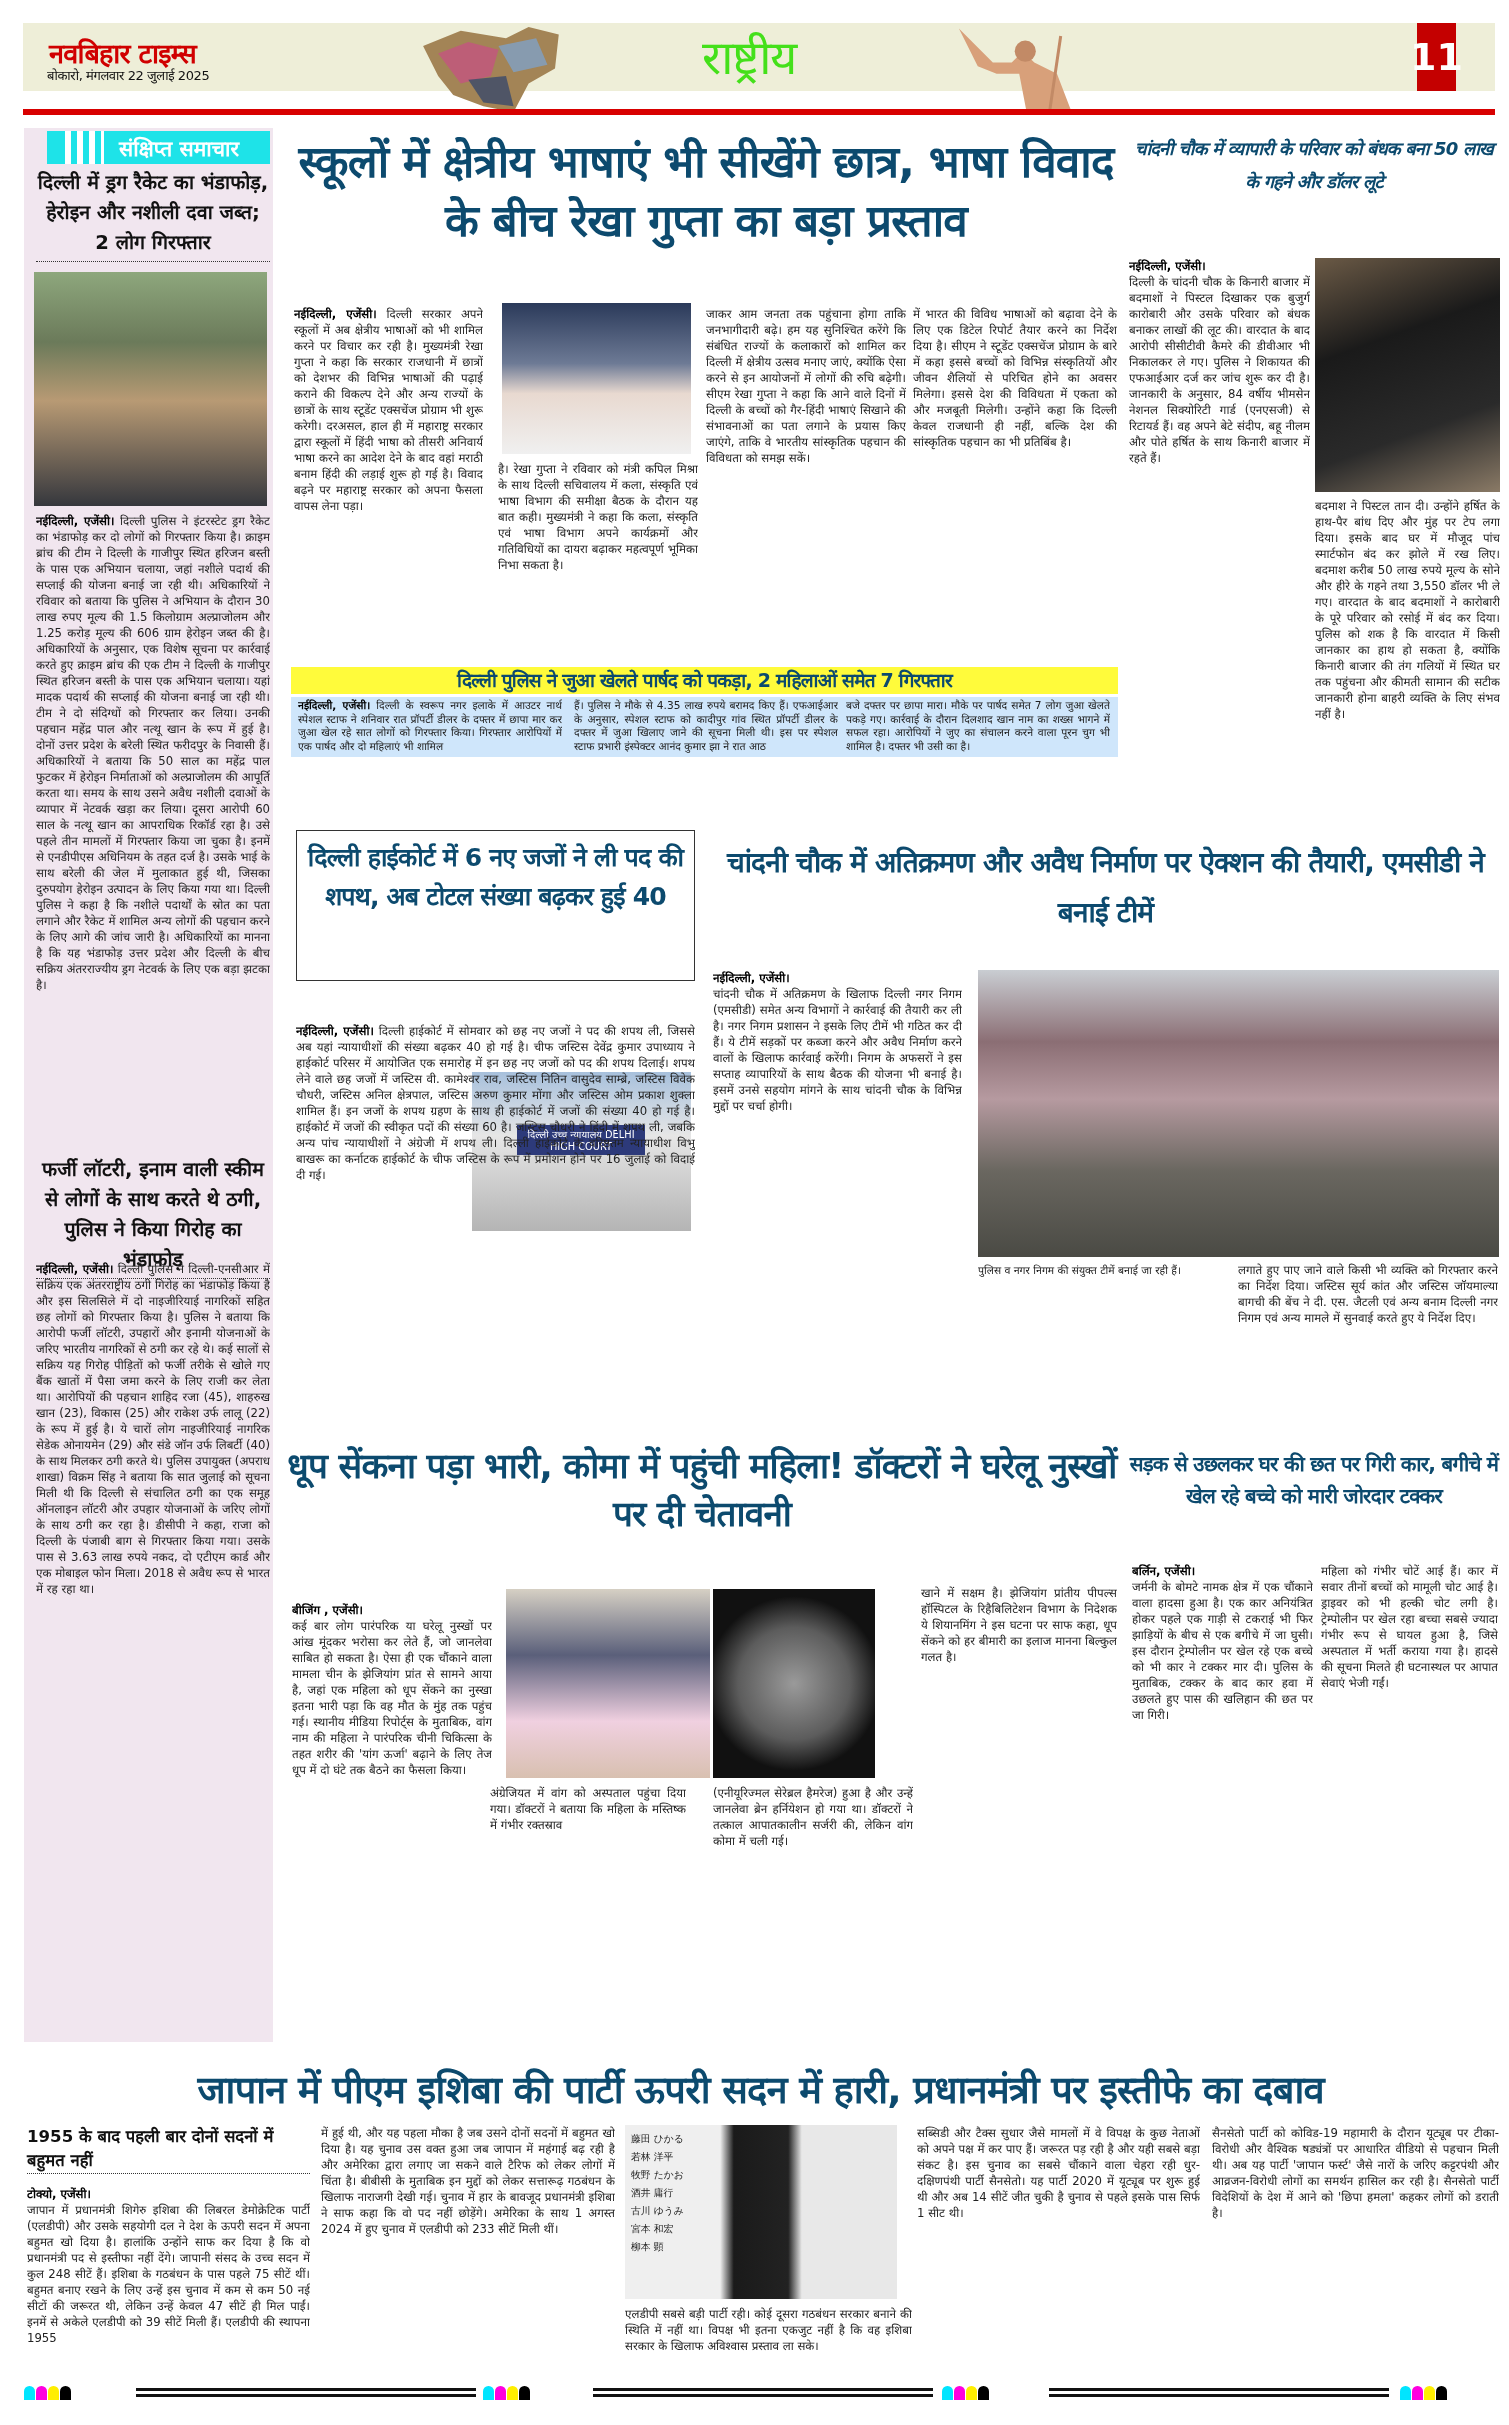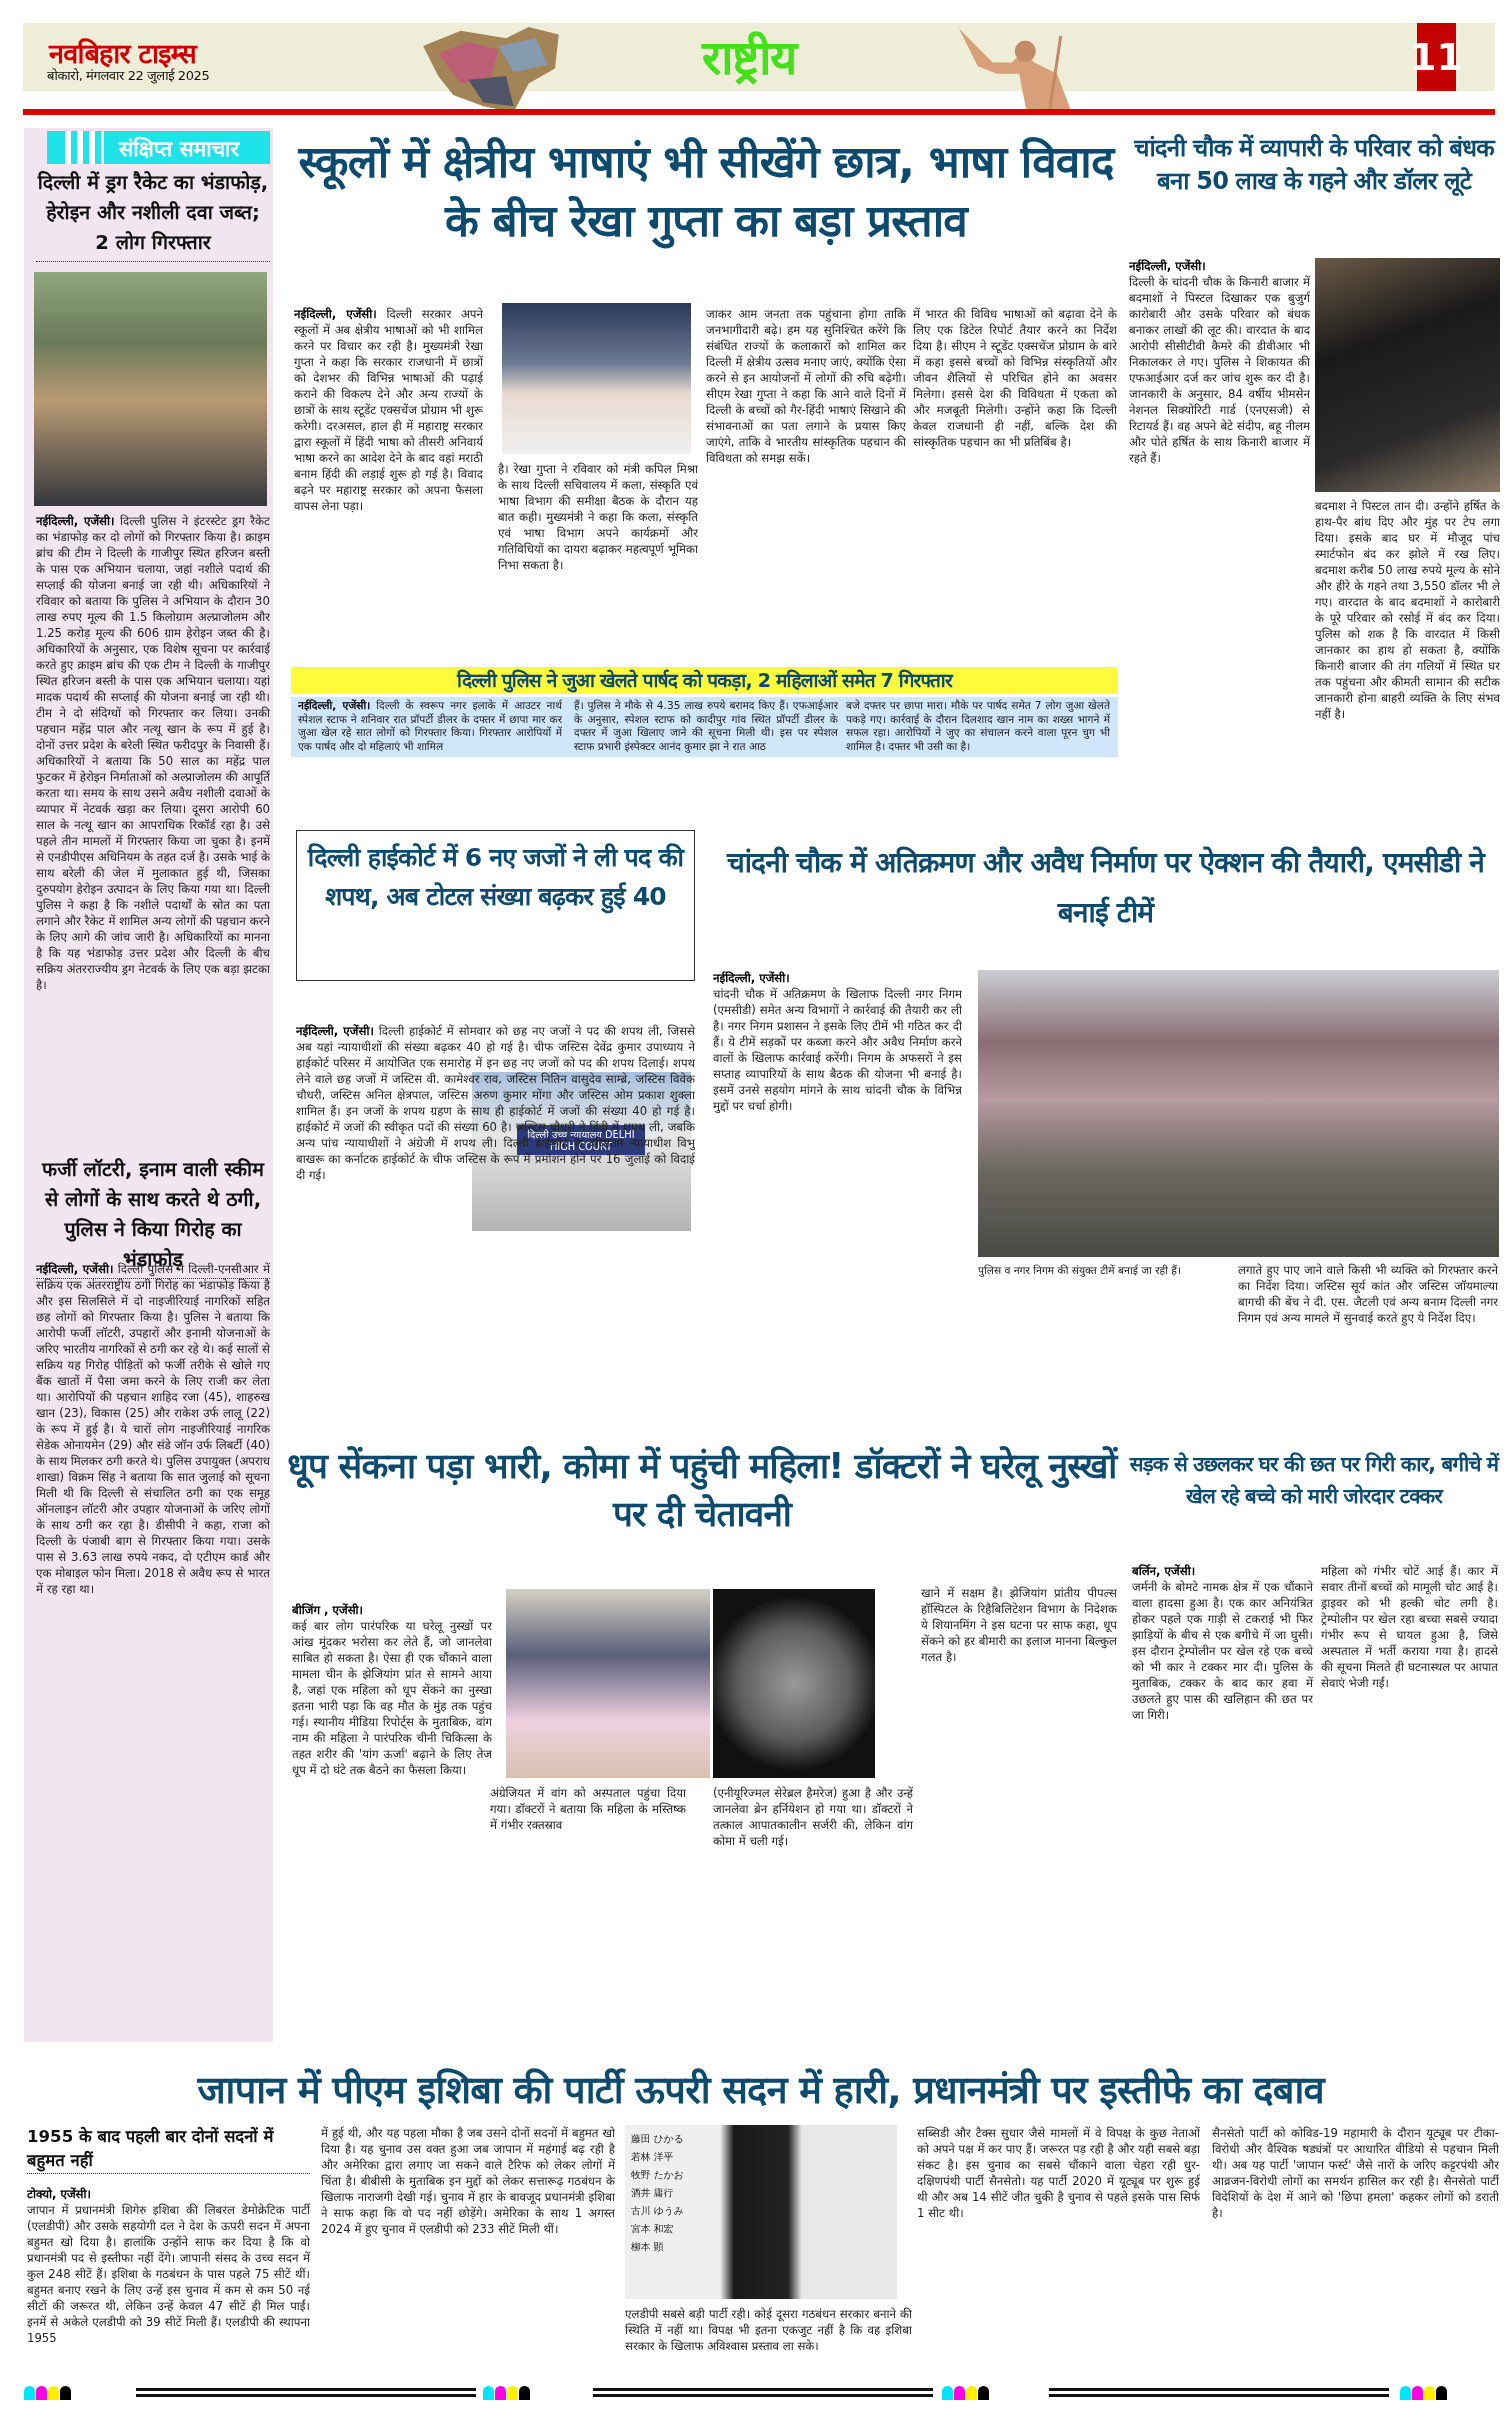--- a/index.html
+++ b/index.html
@@ -3,21 +3,21 @@
 <meta charset="utf-8">
 <style>
   * { box-sizing: border-box; margin: 0; padding: 0; }
   body { width: 1510px; height: 2426px; background: #ffffff; font-family: "DejaVu Sans", sans-serif; color: #111; position: relative; overflow: hidden; }
   .abs { position: absolute; }
   
   .mast { left: 22.6px; top: 22.6px; width: 1472px; height: 68px; background: #eeeed8; }
   .brand { left: 49px; top: 34px; font-family: "DejaVu Sans", sans-serif; font-weight: bold; font-size: 27px; color: #d00000; letter-spacing: -0.8px; }
   .dateline { left: 47px; top: 66px; font-size: 13px; color: #111; letter-spacing: -0.4px; }
   .map-art { left: 408px; top: 22.6px; width: 196px; height: 91px; }
-  .section-title { left: 702px; top: 24px; font-size: 47px; font-weight: bold; color: #44e01a; letter-spacing: -1.5px; }
+  .section-title { left: 702px; top: 24px; font-size: 47px; font-weight: normal; color: #44e01a; letter-spacing: -1.5px; }
   .statue-art { left: 936px; top: 21px; width: 174px; height: 92px; }
   .page-no { left: 1417px; top: 22.6px; width: 39px; height: 68px; background: #c40000; color: #fff; font-weight: bold; font-size: 38px; display:flex; align-items:center; justify-content:center; }
   .red-rule { left: 22.6px; top: 109px; width: 1472px; height: 6px; background: #d80000; }
   
   .sidebar { left: 24px; top: 128px; width: 249px; height: 1914px; background: #f1e6ef; }
   .brief-tag { left: 47px; top: 131px; width: 223px; height: 33px; background: #1ee3e8; }
   .brief-stripes { left: 65px; top: 131px; width: 39px; height: 33px; background: repeating-linear-gradient(90deg,#fff 0 6px,#1ee3e8 6px 12px); }
   .brief-label { left: 119px; top: 134px; font-weight: bold; font-size: 21px; color: #fff; }
   .side-head { left: 36px; width: 234px; text-align: center; font-weight: bold; font-size: 19.6px; line-height: 30px; color: #111; border-bottom: 1.5px dotted #333; padding-bottom: 3px; }
   .side-photo { left: 34px; top: 272px; width: 233px; height: 234px; background: linear-gradient(180deg,#8ea77d 0%,#6b7a5a 30%,#b89a74 55%,#35373d 100%); }
@@ -83,21 +83,21 @@
 <div class="abs yellow-band"></div>
 <div class="abs headline" style="left:291px;top:667px;width:827px;font-size:19px;line-height:26px;">दिल्ली पुलिस ने जुआ खेलते पार्षद को पकड़ा, 2 महिलाओं समेत 7 गिरफ्तार</div>
 <div class="abs blue-box"></div>
 <div class="abs body-text" style="left:298px;top:699px;width:264px;height:56px;overflow:hidden;font-size:10.6px;line-height:13.6px;">
   <span class="dateline-lead">नईदिल्ली, एजेंसी।</span>
   <span>दिल्ली के स्वरूप नगर इलाके में आउटर नार्थ स्पेशल स्टाफ ने शनिवार रात प्रॉपर्टी डीलर के दफ्तर में छापा मार कर जुआ खेल रहे सात लोगों को गिरफ्तार किया। गिरफ्तार आरोपियों में एक पार्षद और दो महिलाएं भी शामिल</span>
 </div>
 <div class="abs body-text" style="left:574px;top:699px;width:264px;height:56px;overflow:hidden;font-size:10.6px;line-height:13.6px;">हैं। पुलिस ने मौके से 4.35 लाख रुपये बरामद किए हैं। एफआईआर के अनुसार, स्पेशल स्टाफ को कादीपुर गांव स्थित प्रॉपर्टी डीलर के दफ्तर में जुआ खिलाए जाने की सूचना मिली थी। इस पर स्पेशल स्टाफ प्रभारी इंस्पेक्टर आनंद कुमार झा ने रात आठ</div>
 <div class="abs body-text" style="left:846px;top:699px;width:264px;height:56px;overflow:hidden;font-size:10.6px;line-height:13.6px;">बजे दफ्तर पर छापा मारा। मौके पर पार्षद समेत 7 लोग जुआ खेलते पकड़े गए। कार्रवाई के दौरान दिलशाद खान नाम का शख्स भागने में सफल रहा। आरोपियों ने जुए का संचालन करने वाला पूरन चुग भी शामिल है। दफ्तर भी उसी का है।</div>
 
-<div class="abs headline" style="left:1129px;top:132px;width:370px;font-size:24px;line-height:33px;">चांदनी चौक में व्यापारी के परिवार को बंधक बना 50 लाख के गहने और डॉलर लूटे</div>
+<div class="abs headline" style="left:1129px;top:132px;width:370px;font-size:18px;line-height:33px;font-style:italic;">चांदनी चौक में व्यापारी के परिवार को बंधक बना 50 लाख के गहने और डॉलर लूटे</div>
 <div class="abs body-text" style="left:1129px;top:258px;width:181px;height:551px;overflow:hidden;">
   <span class="dateline-lead">नईदिल्ली, एजेंसी।</span><br>
   <span>दिल्ली के चांदनी चौक के किनारी बाजार में बदमाशों ने पिस्टल दिखाकर एक बुजुर्ग कारोबारी और उसके परिवार को बंधक बनाकर लाखों की लूट की। वारदात के बाद आरोपी सीसीटीवी कैमरे की डीवीआर भी निकालकर ले गए। पुलिस ने शिकायत की एफआईआर दर्ज कर जांच शुरू कर दी है। जानकारी के अनुसार, 84 वर्षीय भीमसेन नेशनल सिक्योरिटी गार्ड (एनएसजी) से रिटायर्ड हैं। वह अपने बेटे संदीप, बहू नीलम और पोते हर्षित के साथ किनारी बाजार में रहते हैं।</span>
 </div>
 <div class="abs photo" style="left:1315px;top:258px;width:185px;height:234px;background:linear-gradient(160deg,#6b5a46 0%,#1a1a1a 35%,#2a2a2a 70%,#8a7a66 100%);"></div>
 <div class="abs body-text" style="left:1315px;top:498px;width:185px;height:310px;overflow:hidden;">बदमाश ने पिस्टल तान दी। उन्होंने हर्षित के हाथ-पैर बांध दिए और मुंह पर टेप लगा दिया। इसके बाद घर में मौजूद पांच स्मार्टफोन बंद कर झोले में रख लिए। बदमाश करीब 50 लाख रुपये मूल्य के सोने और हीरे के गहने तथा 3,550 डॉलर भी ले गए। वारदात के बाद बदमाशों ने कारोबारी के पूरे परिवार को रसोई में बंद कर दिया। पुलिस को शक है कि वारदात में किसी जानकार का हाथ हो सकता है, क्योंकि किनारी बाजार की तंग गलियों में स्थित घर तक पहुंचना और कीमती सामान की सटीक जानकारी होना बाहरी व्यक्ति के लिए संभव नहीं है।</div>
 
 <div class="abs bordered" style="left:296px;top:830px;width:399px;height:151px;"></div>
 <div class="abs headline" style="left:302px;top:838px;width:387px;font-size:25px;line-height:39px;">दिल्ली हाईकोर्ट में 6 नए जजों ने ली पद की शपथ, अब टोटल संख्या बढ़कर हुई 40</div>
 <div class="abs photo" style="left:472px;top:1072px;width:219px;height:159px;background:linear-gradient(180deg,#a7c0dc 0%,#e6e6e6 40%,#b4b4b4 100%);">

